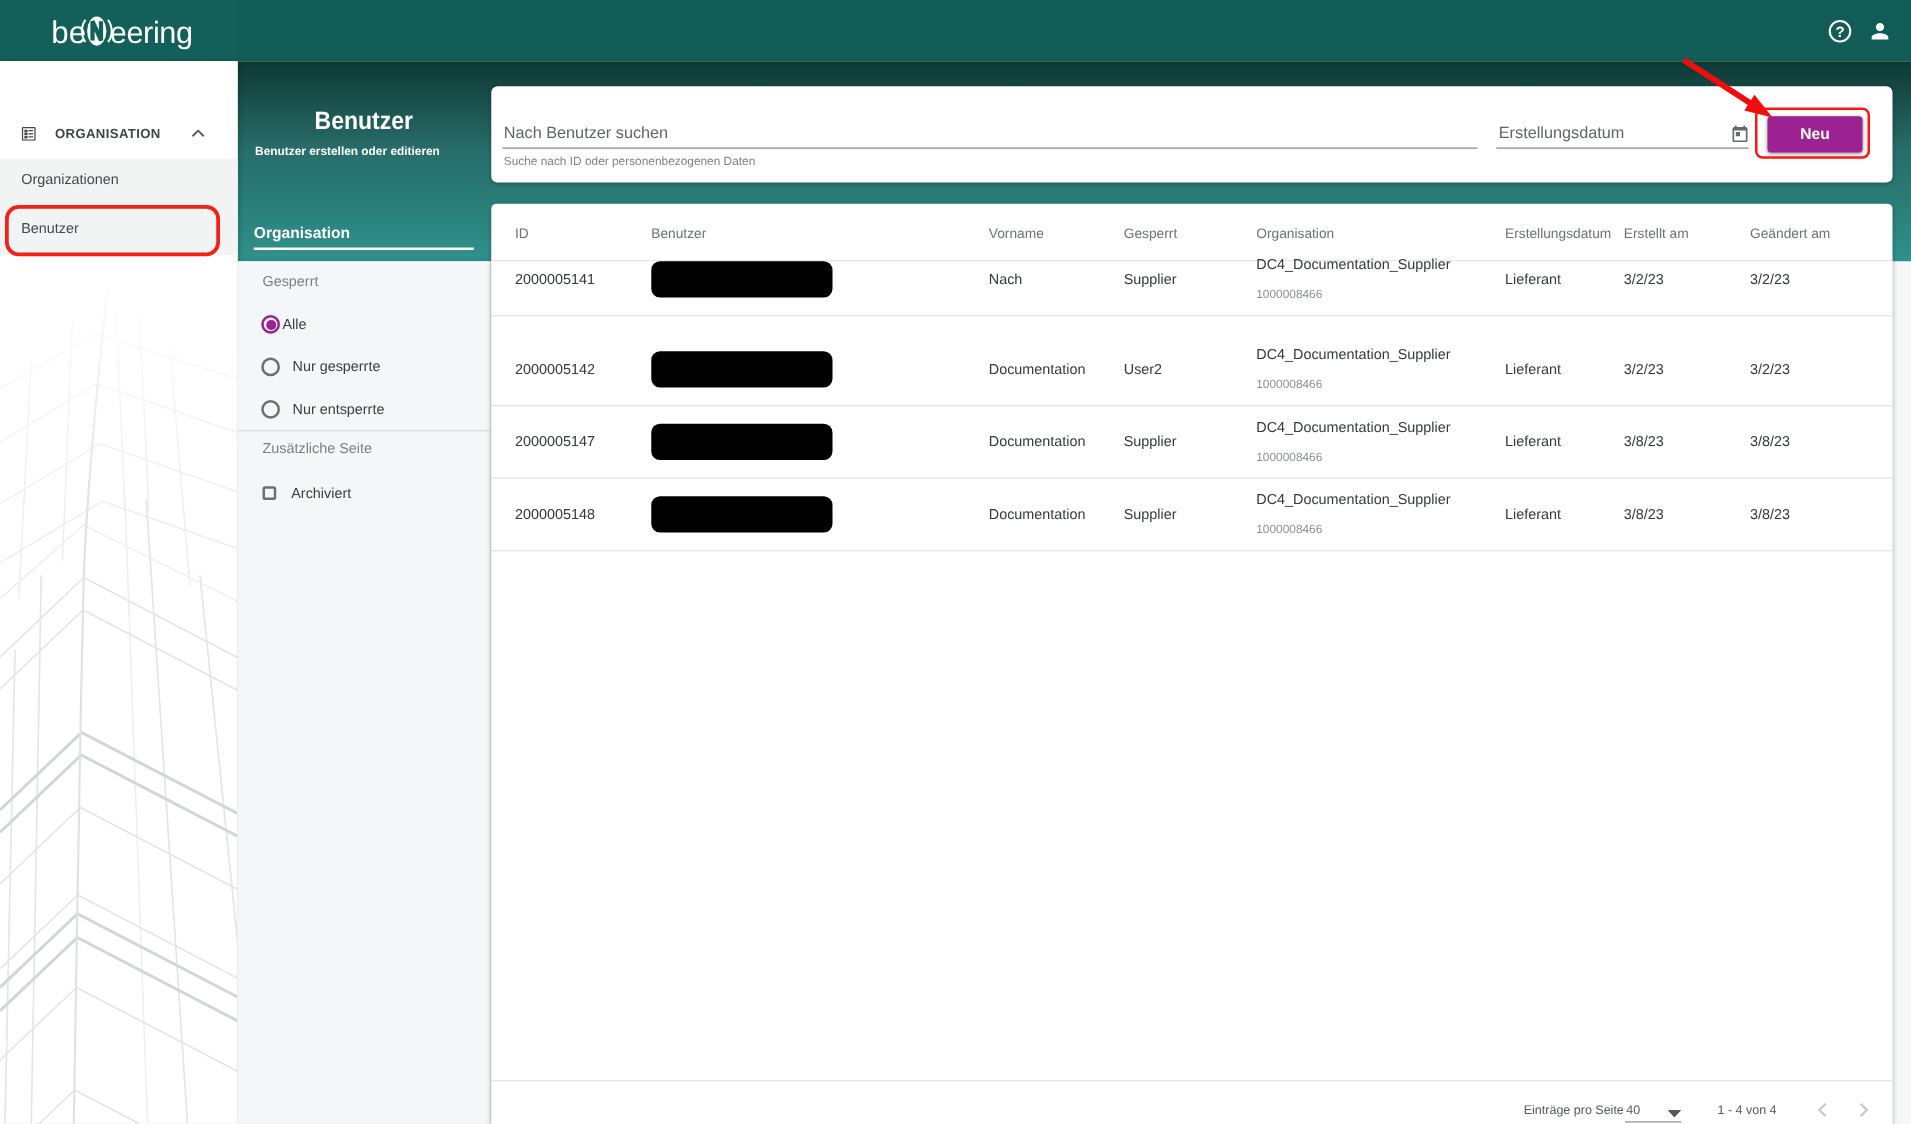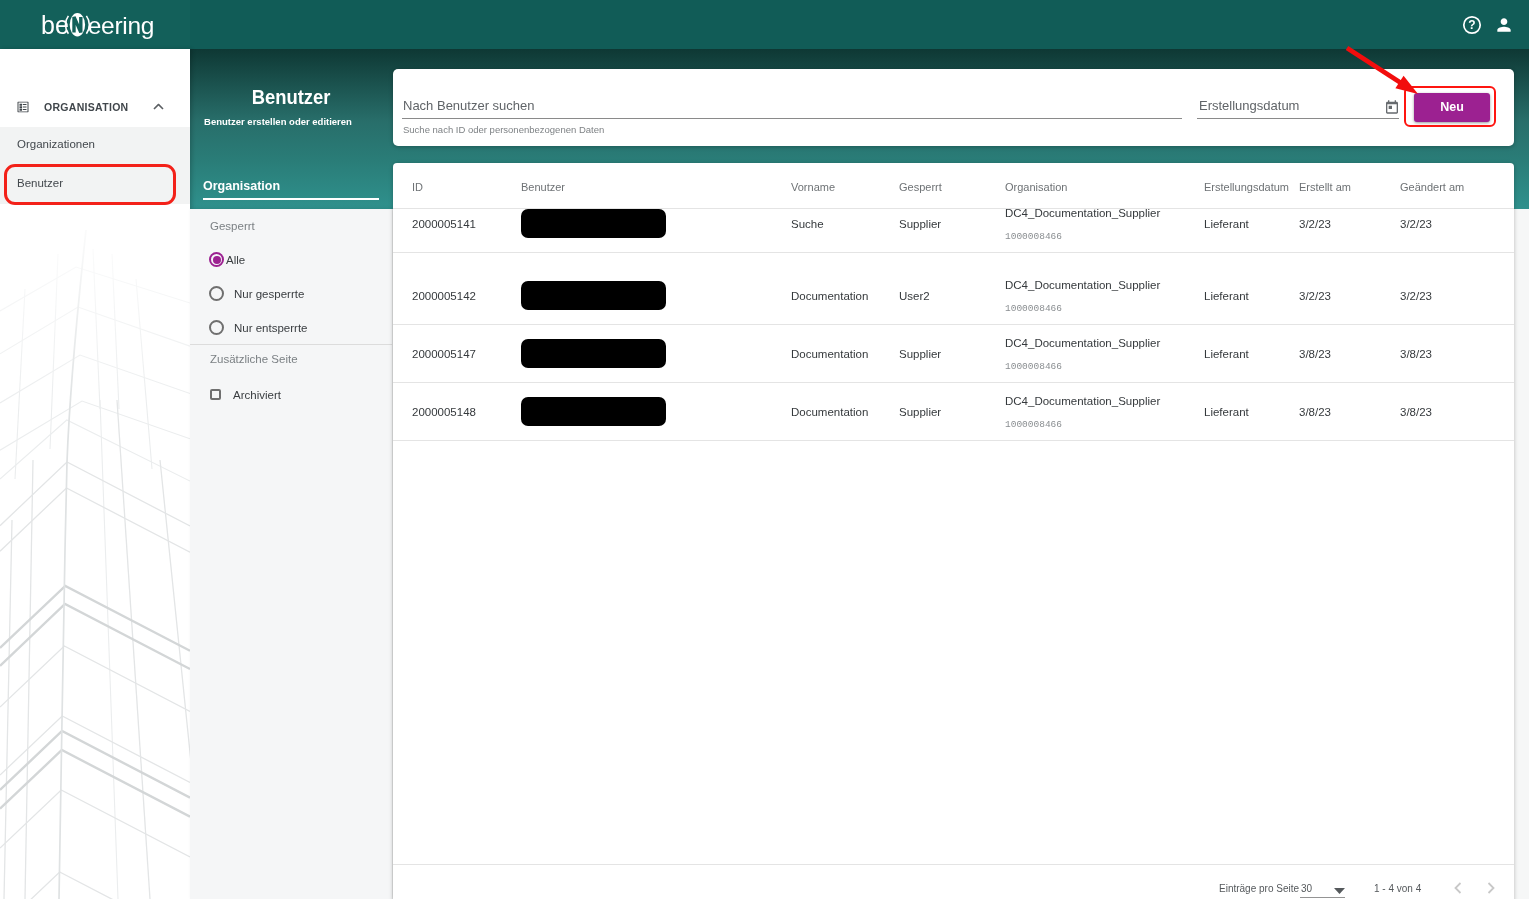--- a/index.html
+++ b/index.html
@@ -47,21 +47,21 @@
   #tablecard  { left:393px; top:163px; width:1121px; height:757px; background:#fff;
                 border-radius:4px 4px 0 0; box-shadow:0 1px 4px rgba(0,0,0,.25); }
 
   .hcell { position:absolute; top:2px; height:45px; line-height:45px; font-size:11px; color:#6e7275; }
   .row { position:absolute; left:0; width:1121px; height:58px; border-bottom:1px solid #e4e4e4; }
   .cell { position:absolute; top:50%; transform:translateY(-50%); font-size:11.5px; color:#35393c; }
   .blackbox { position:absolute; left:128px; top:14px; width:145px; height:29px; background:#000;
               border-radius:7px; }
   .orgcell { position:absolute; left:612px; top:50%; transform:translateY(-50%); }
   .orgcell .l1 { font-size:11.5px; color:#35393c; }
-  .orgcell .l2 { font-size:9.5px; color:#8a8e91; margin-top:12px;font-family:Liberation Mono, monospace; }
+  .orgcell .l2 { font-size:9.5px; color:#8a8e91; margin-top:12px; }
 
   #paginator { position:absolute; left:0; top:701px; width:1121px; height:56px;
                border-top:1px solid #e4e4e4; font-size:10px; color:#55595c; }
 </style>
 </head>
 <body>
 
 <div class="abs" id="hero"></div>
 
 <div class="abs" id="topbar"></div>
@@ -181,21 +181,21 @@
   <div class="hcell" style="left:506px">Gesperrt</div>
   <div class="hcell" style="left:612px">Organisation</div>
   <div class="hcell" style="left:811px">Erstellungsdatum</div>
   <div class="hcell" style="left:906px">Erstellt am</div>
   <div class="hcell" style="left:1007px">Geändert am</div>
   <div style="position:absolute;left:0;top:45px;width:1121px;height:1px;background:#e4e4e4"></div>
 
   <div class="row" style="top:32px">
     <div class="cell" style="left:19px">2000005141</div>
     <div class="blackbox"></div>
-    <div class="cell" style="left:398px">Suche</div>
+    <div class="cell" style="left:398px">Nach</div>
     <div class="cell" style="left:506px">Supplier</div>
     <div class="orgcell">
         <div class="l1">DC4_Documentation_Supplier</div>
         <div class="l2">1000008466</div>
       </div>
     <div class="cell" style="left:811px">Lieferant</div>
     <div class="cell" style="left:906px">3/2/23</div>
     <div class="cell" style="left:1007px">3/2/23</div>
   </div>
   <div class="row" style="top:104px">
@@ -233,21 +233,21 @@
         <div class="l1">DC4_Documentation_Supplier</div>
         <div class="l2">1000008466</div>
       </div>
     <div class="cell" style="left:811px">Lieferant</div>
     <div class="cell" style="left:906px">3/8/23</div>
     <div class="cell" style="left:1007px">3/8/23</div>
   </div>
 
   <div id="paginator">
     <span style="position:absolute;left:826px;top:18px;">Einträge pro Seite</span>
-    <span style="position:absolute;left:908px;top:18px;">30</span>
+    <span style="position:absolute;left:908px;top:18px;">40</span>
     <div style="position:absolute;left:907px;top:31.5px;width:45px;height:1px;background:#949494"></div>
     <svg style="position:absolute;left:941px;top:23px" width="11" height="6" viewBox="0 0 11 6">
         <polygon points="0,0 11,0 5.5,6" fill="#55595c"></polygon>
       </svg>
     <span style="position:absolute;left:981px;top:18px;">1 - 4 von 4</span>
     <svg style="position:absolute;left:1059px;top:17px" width="12" height="12" viewBox="0 0 12 12">
         <path d="M8.5 1 L3.5 6 L8.5 11" stroke="#c8c8c8" stroke-width="1.8" fill="none"></path>
       </svg>
     <svg style="position:absolute;left:1092px;top:17px" width="12" height="12" viewBox="0 0 12 12">
         <path d="M3.5 1 L8.5 6 L3.5 11" stroke="#c8c8c8" stroke-width="1.8" fill="none"></path>

